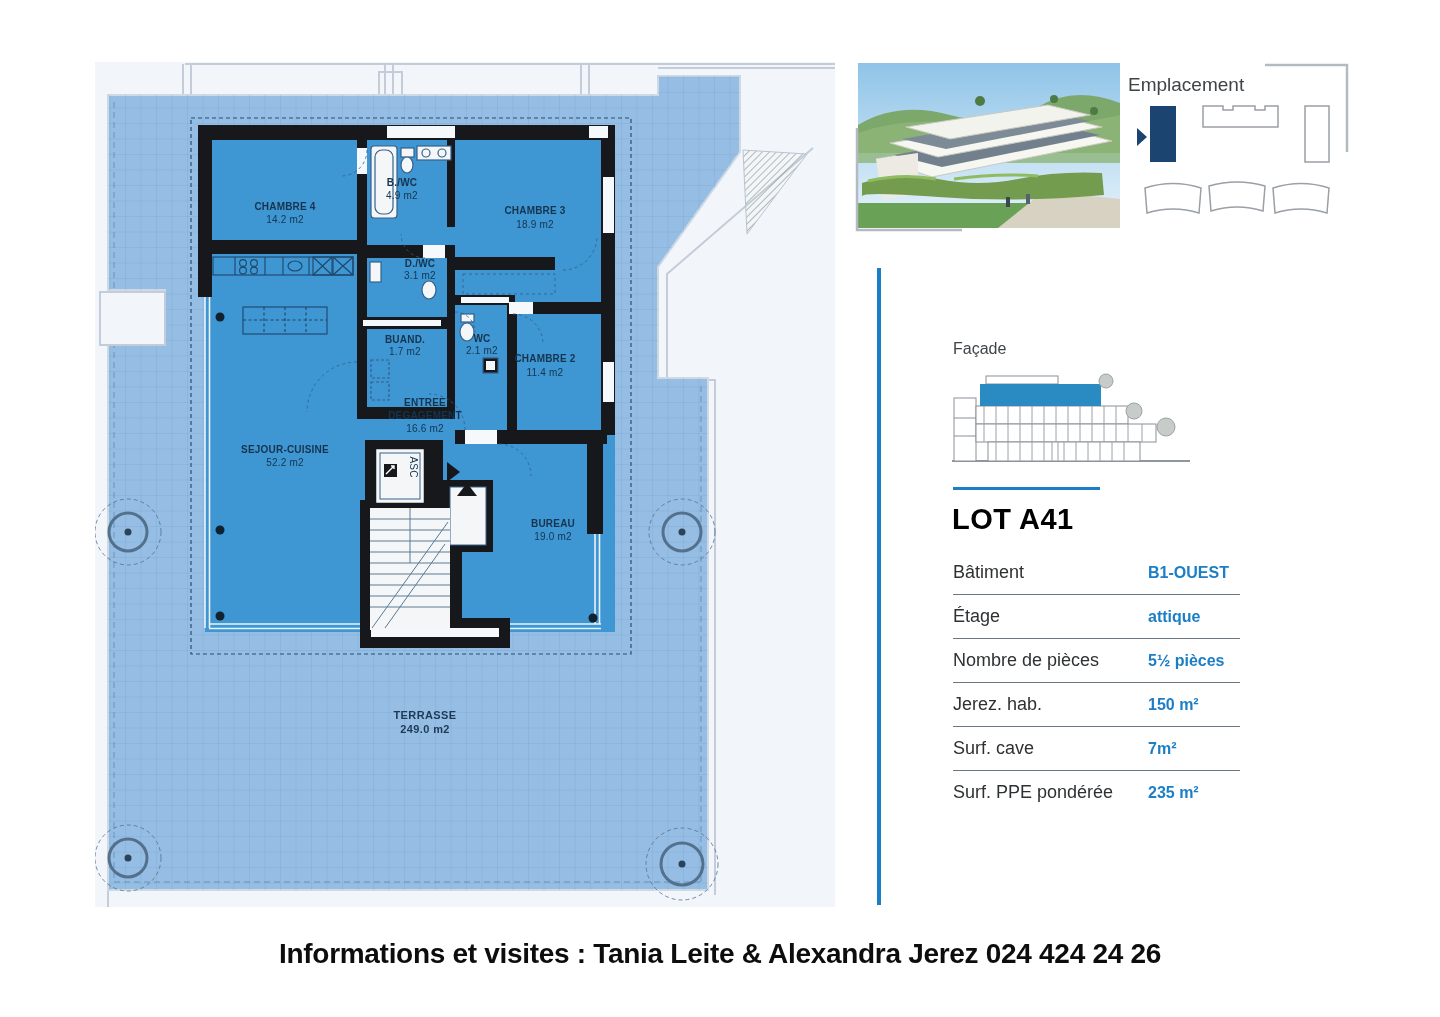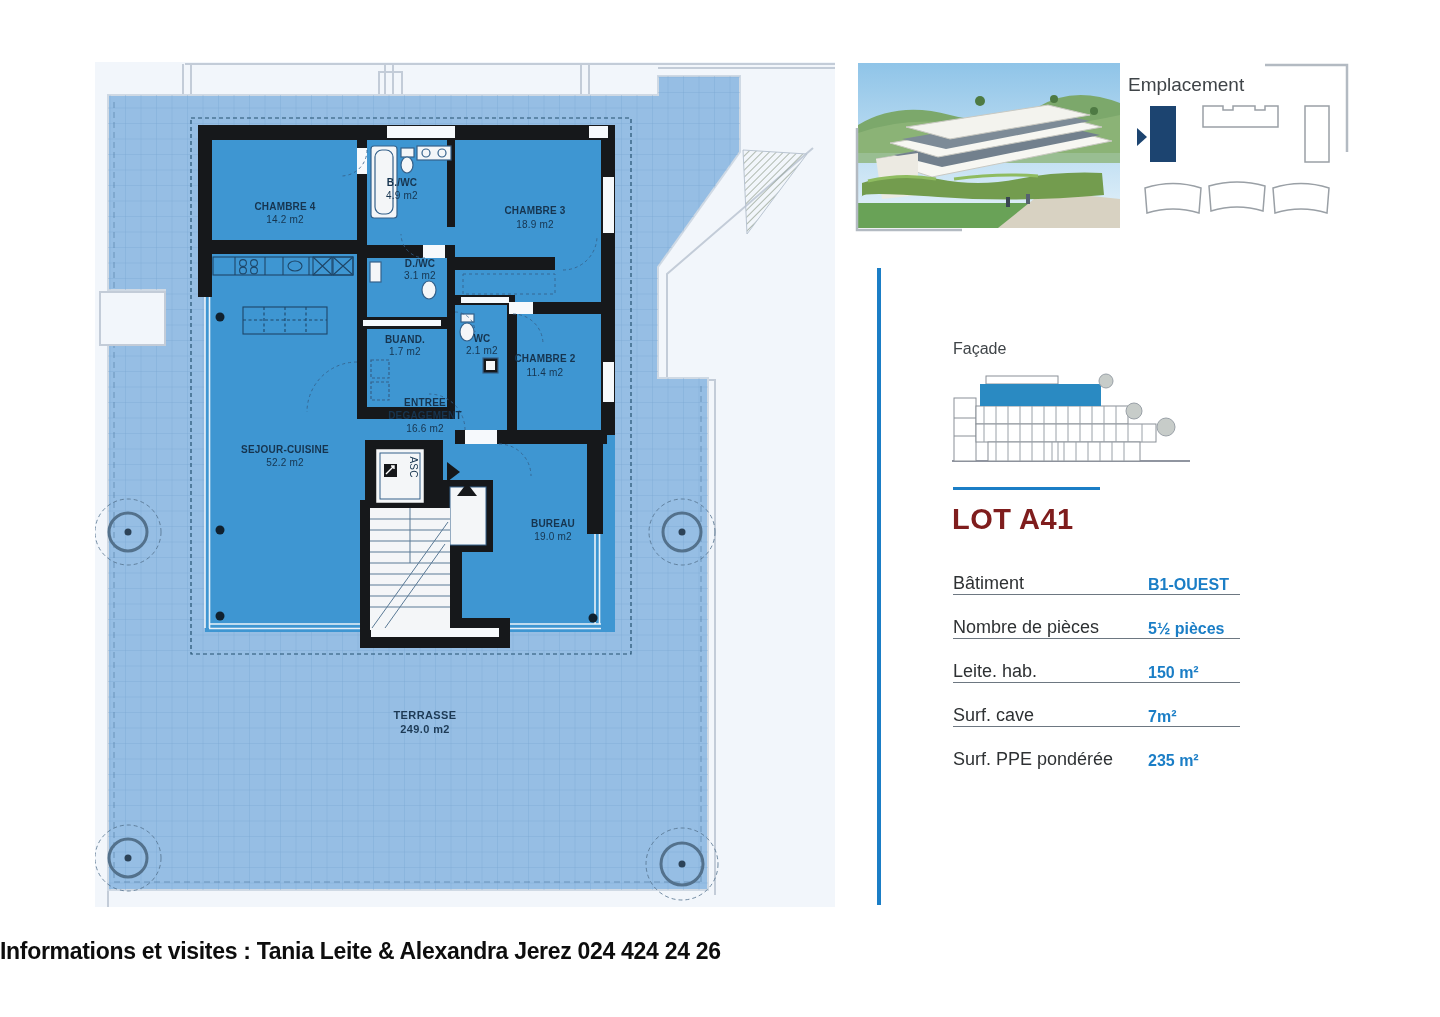--- a/index.html
+++ b/index.html
@@ -6,27 +6,27 @@
   body{
     width:1440px;height:1017px;position:relative;background:#ffffff;
     font-family:"Liberation Sans", sans-serif;overflow:hidden;
   }
   .abs{position:absolute;}
   
   .emplacement-title{left:1128px;top:68px;font-size:19px;color:#3f4448;margin-top:6px;}
   .vline{left:877px;top:268px;width:4px;height:637px;background:#1b7ec6;}
   .facade-title{left:953px;top:340px;font-size:16px;color:#3f4448;}
   .divider{left:953px;top:487px;width:147px;height:3px;background:#1b7ec6;}
-  .lot-title{left:952px;top:503px;font-size:29px;font-weight:700;color:#7f1d1d;letter-spacing:.5px;}
+  .lot-title{left:952px;top:503px;font-size:29px;font-weight:700;color:#000000;letter-spacing:.5px;}
   .lot-table{left:953px;top:551px;width:287px;}
-  .lot-row{position:relative;height:43px;display:flex;align-items:flex-end;}
+  .lot-row{position:relative;height:43px;display:flex;align-items:center;}
   .lot-row.sep{border-bottom:1px solid #6d7781;}
   .lot-label{font-size:18px;color:#2e3133;}
   .lot-value{position:absolute;left:195px;font-size:16px;font-weight:700;color:#1b7ec6;white-space:nowrap;}
-  .footer{left:0;top:938px;width:1440px;font-size:23px;font-weight:700;
+  .footer{left:0;top:938px;width:1440px;text-align:center;font-size:28px;font-weight:700;
           color:#0d0d0d;letter-spacing:-0.3px;}
   svg text{font-family:"Liberation Sans", sans-serif;}
   .roomlbl{fill:#16344f;font-size:10px;font-weight:600;letter-spacing:.2px;}
   .roomlbl2{fill:#16344f;font-size:10px;letter-spacing:.2px;}
   .terlbl{fill:#1d3a55;font-size:11px;font-weight:600;letter-spacing:.4px;}
 </style>
 </head>
 <body>
 
 <svg class="abs" style="left:95px;top:62px;" width="740" height="845" viewBox="0 0 740 845">
@@ -325,25 +325,29 @@
 
 <div class="abs divider"></div>
 <div class="abs lot-title">LOT A41</div>
 
 <div class="abs lot-table">
   <div class="lot-row sep">
     <span class="lot-label">Bâtiment</span>
     <span class="lot-value">B1-OUEST</span>
   </div>
   <div class="lot-row sep">
+    <span class="lot-label">Étage</span>
+    <span class="lot-value">attique</span>
+  </div>
+  <div class="lot-row sep">
     <span class="lot-label">Nombre de pièces</span>
     <span class="lot-value">5½ pièces</span>
   </div>
   <div class="lot-row sep">
-    <span class="lot-label">Leite. hab.</span>
+    <span class="lot-label">Jerez. hab.</span>
     <span class="lot-value">150 m²</span>
   </div>
   <div class="lot-row sep">
     <span class="lot-label">Surf. cave</span>
     <span class="lot-value">7m²</span>
   </div>
   <div class="lot-row">
     <span class="lot-label">Surf. PPE pondérée</span>
     <span class="lot-value">235 m²</span>
   </div>

